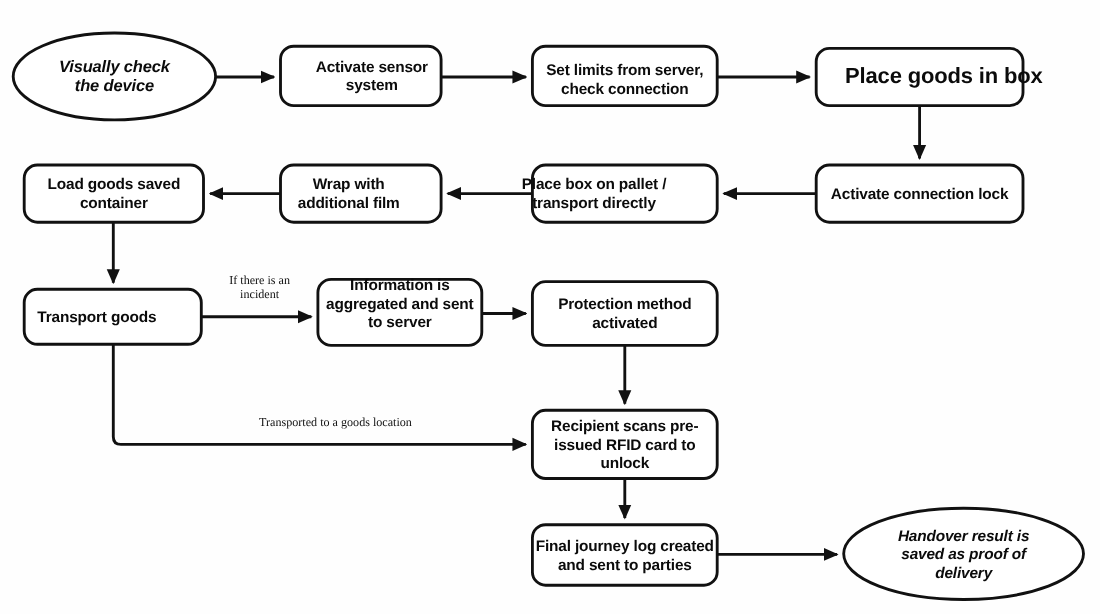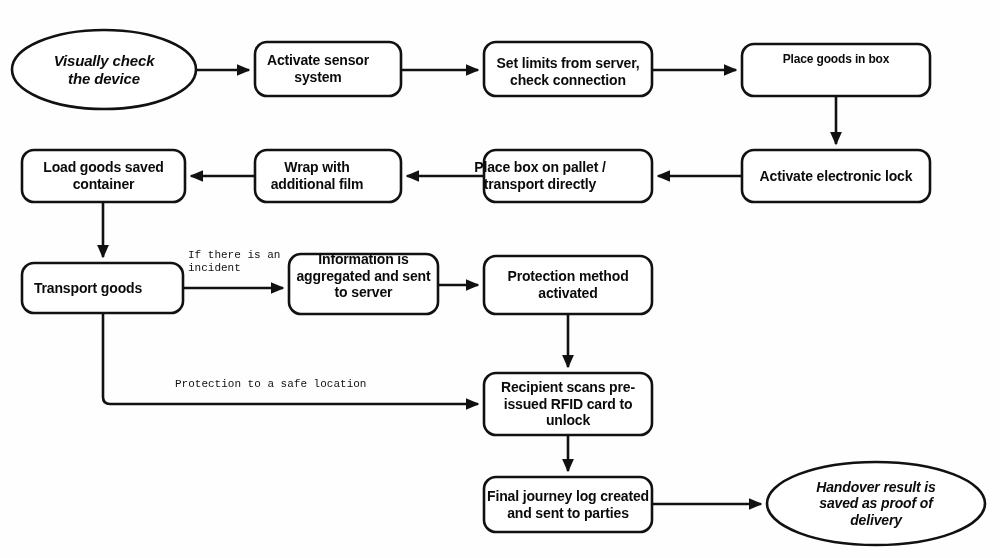--- a/index.html
+++ b/index.html
@@ -48,21 +48,22 @@
     font-family: "Liberation Sans", sans-serif;
     font-weight: bold;
     color: #0b0b0b;
     line-height: 1.18;
     letter-spacing: -0.15px;
     pointer-events: none;
     white-space: pre-line;
   }
   .edge-label {
     position: absolute;
-    font-family: Liberation Mono, monospace;
+    text-align: center;
+    font-family: Liberation Serif, serif;
     font-weight: normal;
     color: #111111;
     line-height: 1.15;
     pointer-events: none;
     white-space: pre-line;
   }
 </style>
 </head>
 <body>
 
@@ -102,29 +103,29 @@
         <rect x="289" y="254" width="149" height="60" rx="12" ry="12" class="node-shape" fill="#ffffff" stroke="#111111"></rect>
         <rect x="484" y="256" width="168" height="58" rx="12" ry="12" class="node-shape" fill="#ffffff" stroke="#111111"></rect>
         <rect x="484" y="373" width="168" height="62" rx="12" ry="12" class="node-shape" fill="#ffffff" stroke="#111111"></rect>
         <rect x="484" y="477" width="168" height="55" rx="12" ry="12" class="node-shape" fill="#ffffff" stroke="#111111"></rect>
         <ellipse cx="876" cy="503.5" rx="109" ry="41.5" class="node-shape" fill="#ffffff" stroke="#111111"></ellipse>
       </g>
   </svg>
   <div id="labels-layer">
       <div class="edge-label" style="left: 188px; top: 249px; width: 96px; font-size: 11px;">If there is an
 incident</div>
-      <div class="edge-label" style="left: 175px; top: 378px; width: 260px; font-size: 11px;">Protection to a safe location</div>
+      <div class="edge-label" style="left: 175px; top: 378px; width: 260px; font-size: 11px;">Transported to a goods location</div>
       <div class="node-label" style="left: 12px; top: 30px; width: 184px; height: 79px; font-size: 15px; font-style: italic;">Visually check
 the device</div>
-      <div class="node-label" style="left: 245px; top: 42px; width: 146px; height: 54px; font-size: 14px;">Activate sensor
+      <div class="node-label" style="left: 265px; top: 42px; width: 146px; height: 54px; font-size: 14px;">Activate sensor
 system</div>
       <div class="node-label" style="left: 484px; top: 42px; width: 168px; height: 60px; font-size: 14px;">Set limits from server,
 check connection</div>
-      <div class="node-label" style="left: 742px; top: 33px; width: 188px; height: 52px; font-size: 12px;">Place goods in box</div>
-      <div class="node-label" style="left: 742px; top: 150px; width: 188px; height: 52px; font-size: 14px;">Activate electronic lock</div>
+      <div class="node-label" style="left: 742px; top: 44px; width: 188px; height: 52px; font-size: 20px; padding-left: 22px;">Place goods in box</div>
+      <div class="node-label" style="left: 742px; top: 150px; width: 188px; height: 52px; font-size: 14px;">Activate connection lock</div>
       <div class="node-label" style="left: 456px; top: 150px; width: 168px; height: 52px; font-size: 14px;">Place box on pallet /
 transport directly</div>
       <div class="node-label" style="left: 244px; top: 150px; width: 146px; height: 52px; font-size: 14px;">Wrap with
 additional film</div>
       <div class="node-label" style="left: 22px; top: 150px; width: 163px; height: 52px; font-size: 14px;">Load goods saved
 container</div>
       <div class="node-label" style="left: 22px; top: 263px; width: 132px; height: 50px; font-size: 14px;">Transport goods</div>
       <div class="node-label" style="left: 289px; top: 254px; width: 149px; height: 44px; font-size: 14px;">Information is
 aggregated and sent
 to server</div>

